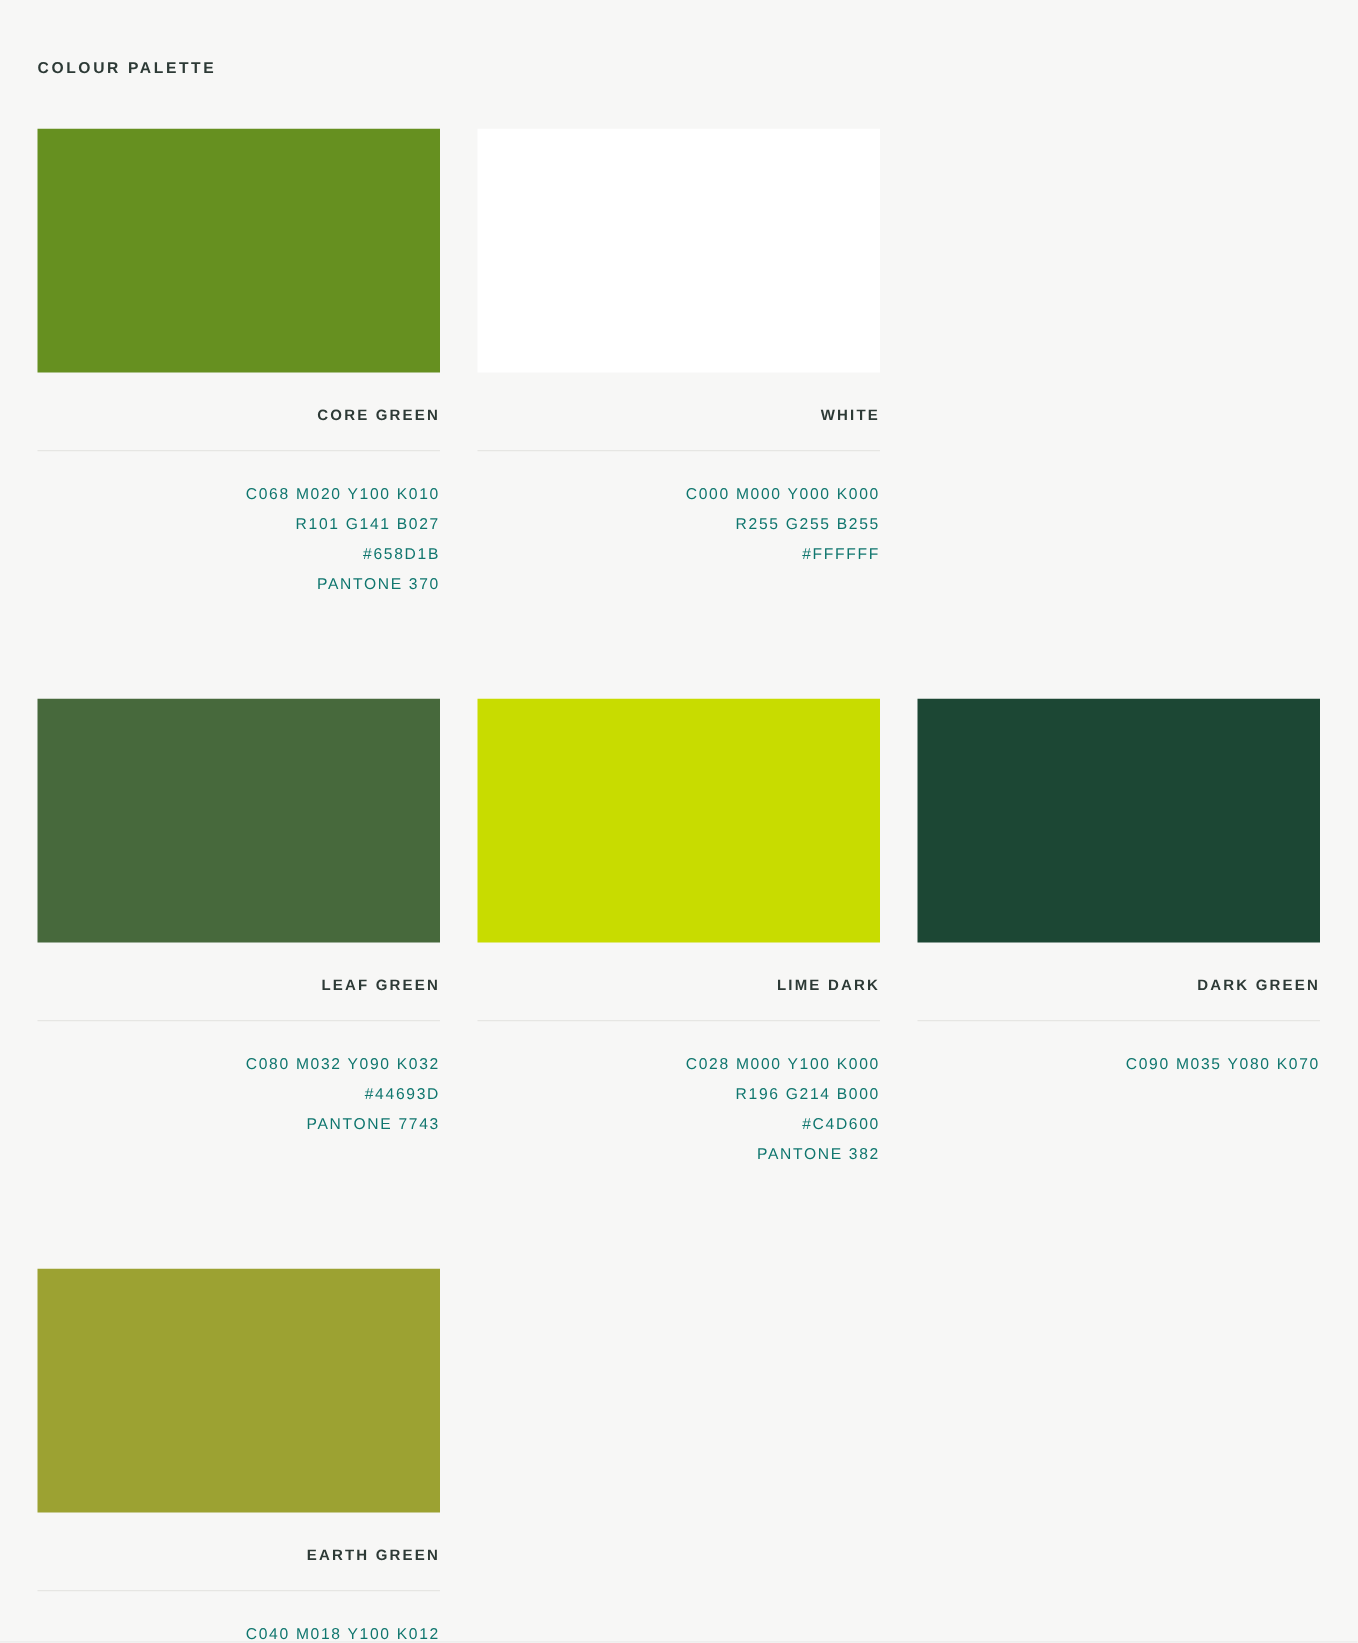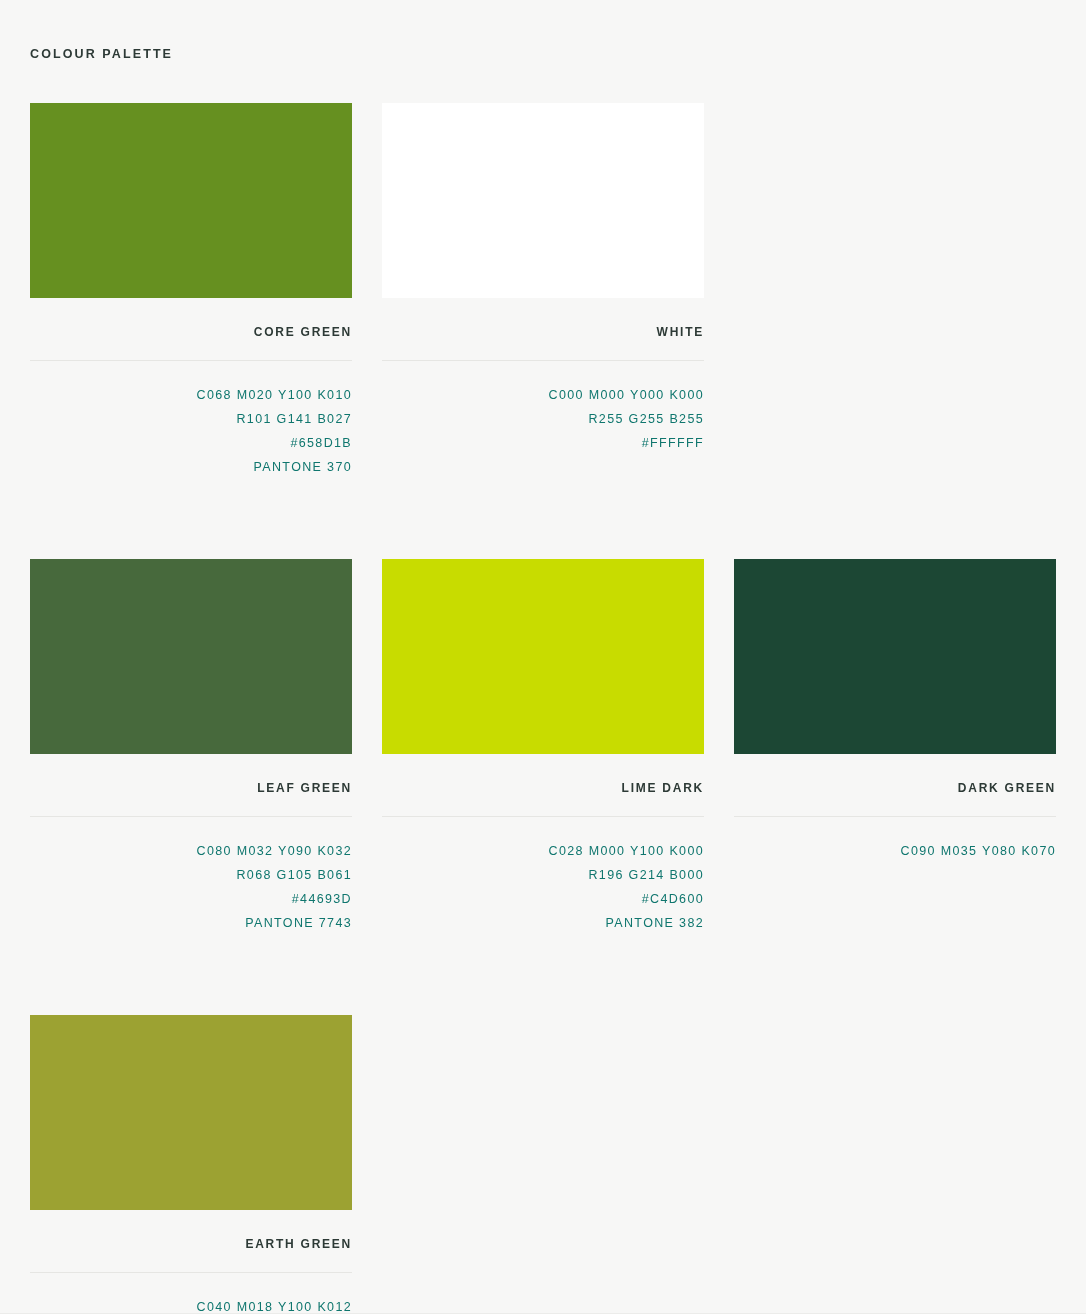--- a/index.html
+++ b/index.html
@@ -118,21 +118,20 @@
     </div>
 
     <div class="swatch-card is-empty"></div>
 
     <div class="swatch-card">
       <div class="swatch-chip" style="background:#47693C"></div>
       <div class="swatch-name">LEAF GREEN</div>
       <div class="swatch-rule"></div>
       <div class="swatch-specs">
         <div class="spec-line">C080 M032 Y090 K032</div>
-        <div class="spec-line">R068 G105 B061</div>
         <div class="spec-line">#44693D</div>
         <div class="spec-line">PANTONE 7743</div>
       </div>
     </div>
 
 
     <div class="swatch-card">
       <div class="swatch-chip" style="background:#C8DC00"></div>
       <div class="swatch-name">LIME DARK</div>
       <div class="swatch-rule"></div>

